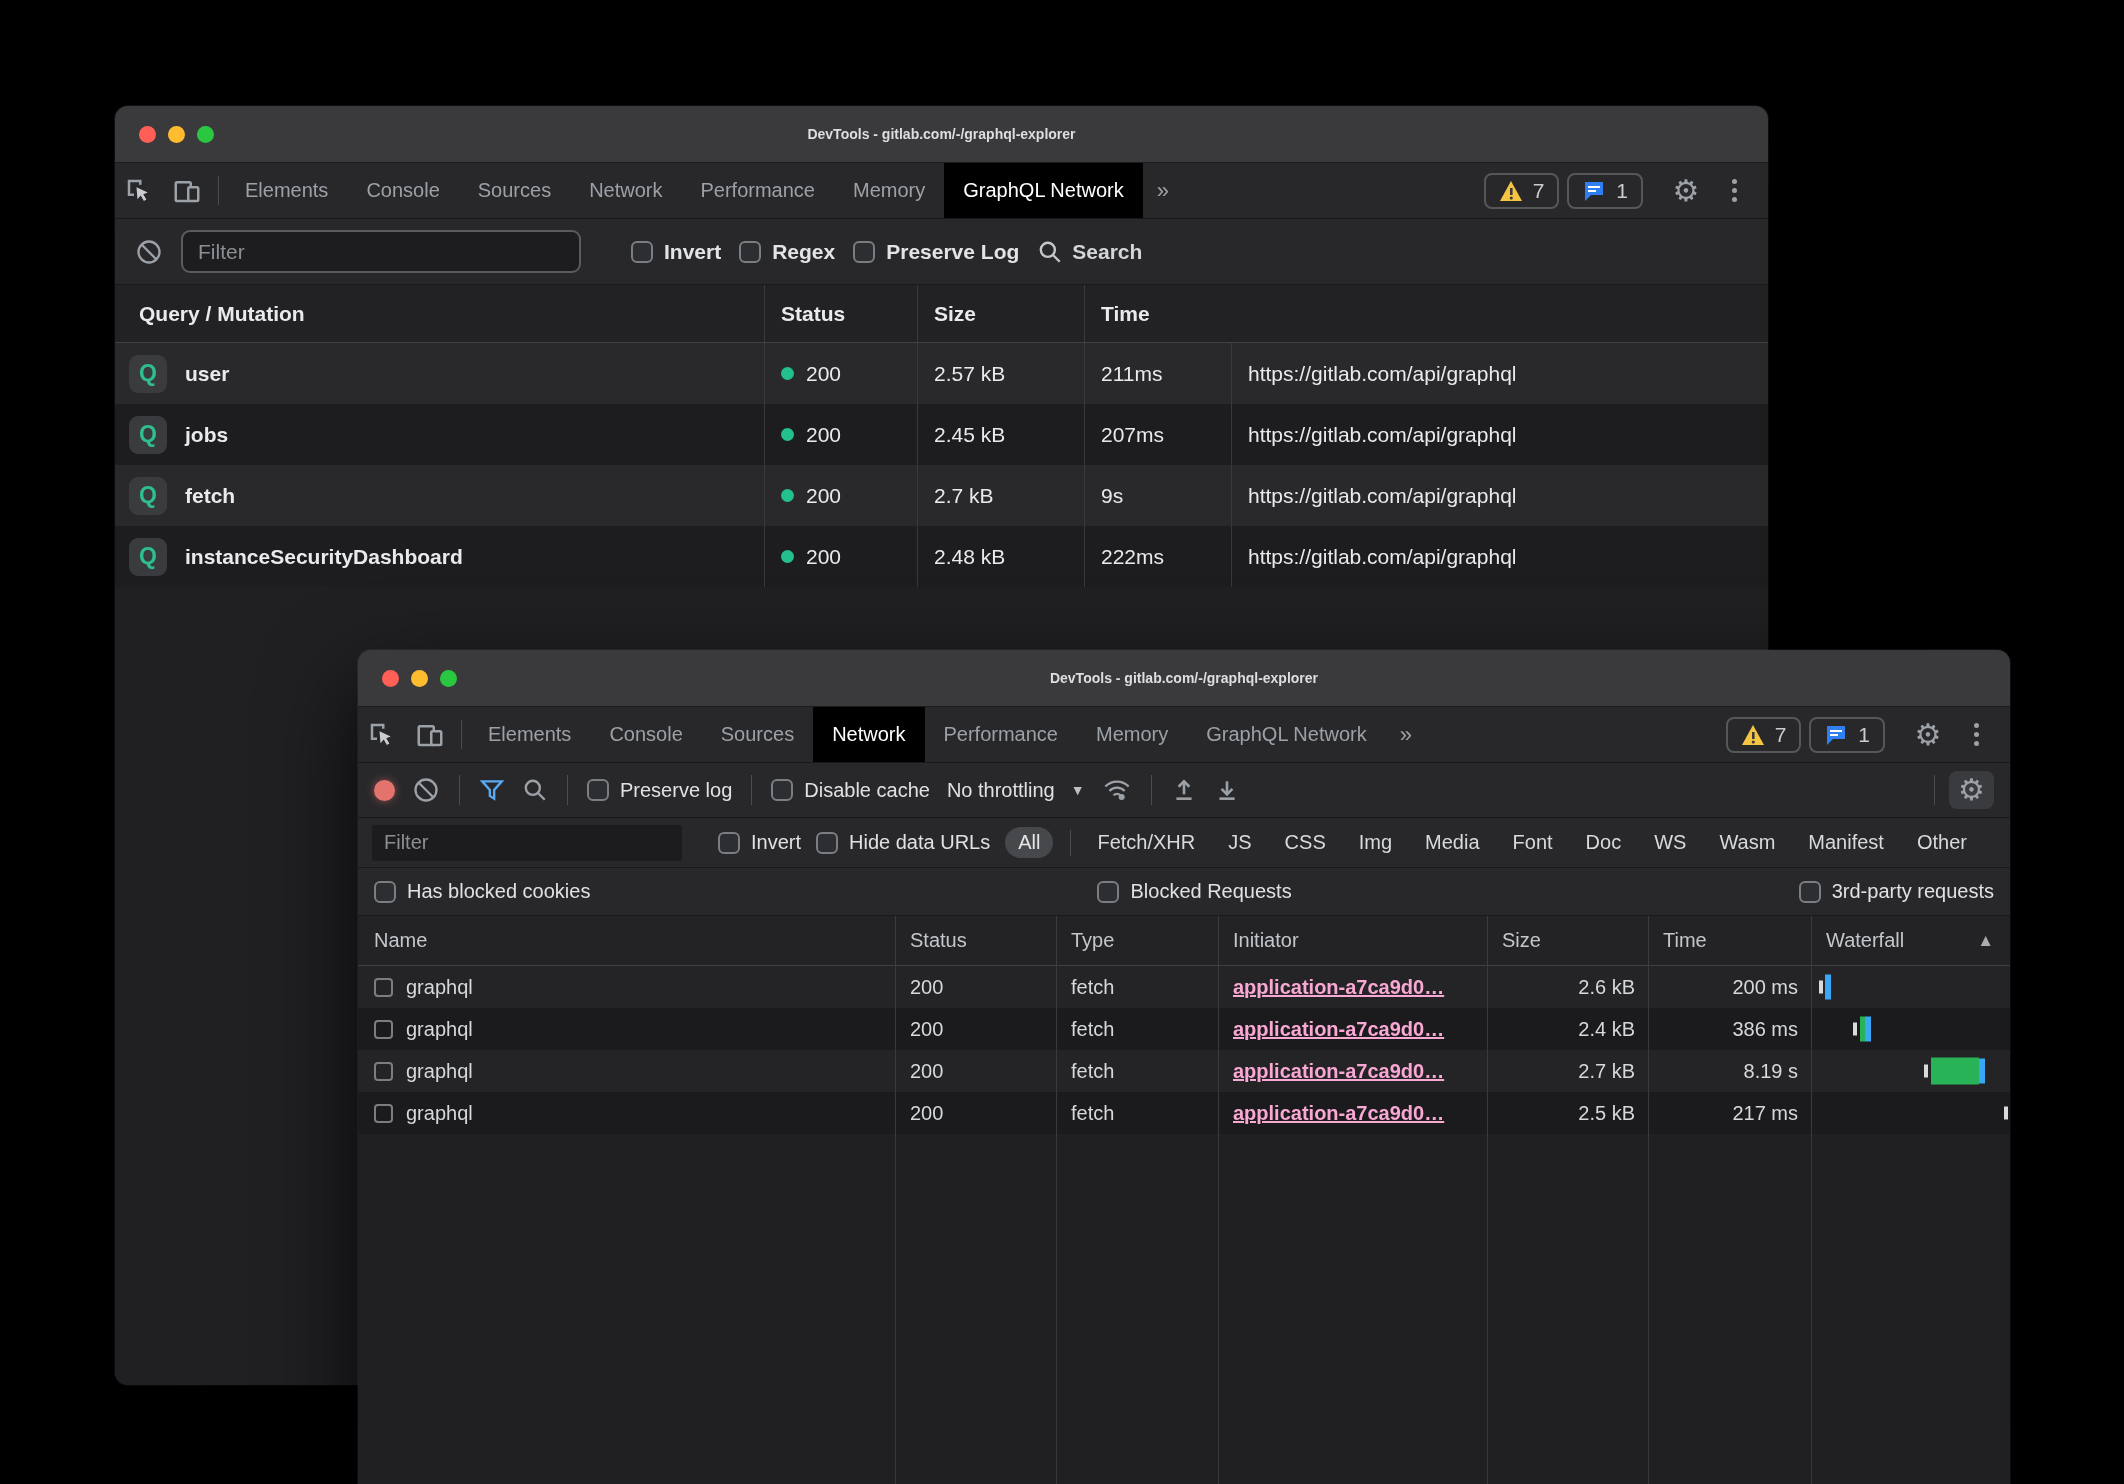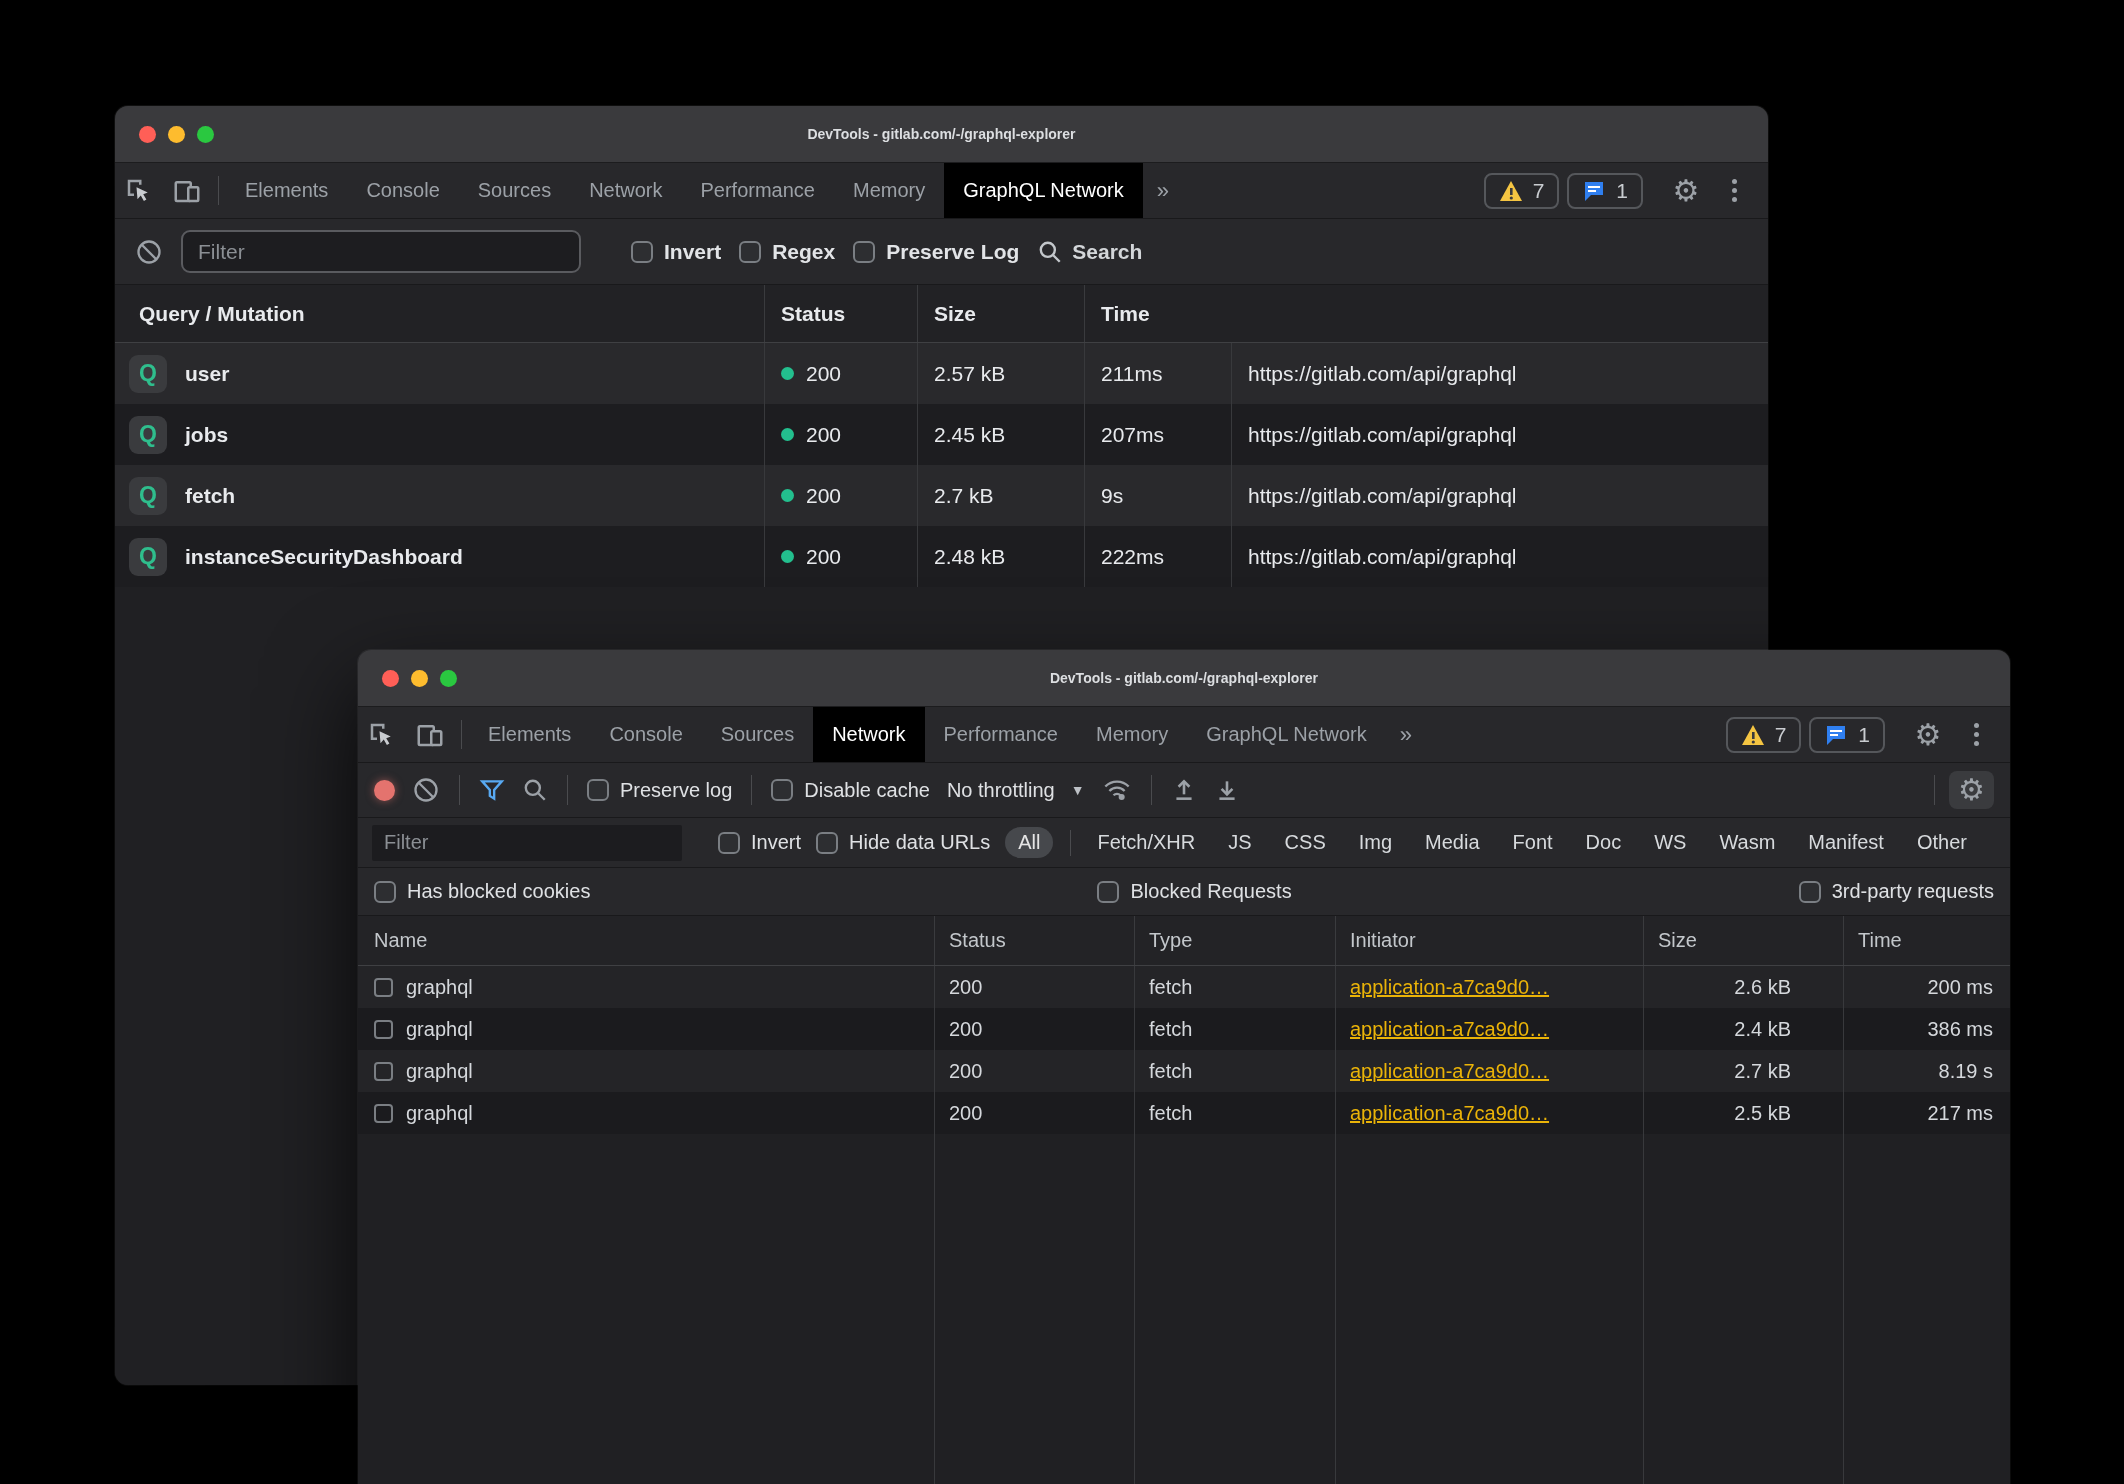--- a/index.html
+++ b/index.html
@@ -73,35 +73,35 @@
   .bt-row.odd { background:#29292c; } .bt-row.even { background:#1d1d20; }
   .bt-row > div { display:flex; align-items:center; padding-left:16px; border-left:1px solid #38393c; overflow:hidden; }
   .bt-row > div:first-child { border-left:none; padding-left:14px; }
   .q-badge { width:38px; height:38px; border-radius:9px; background:#3a3b3e; color:#2fbe8d; font-weight:bold;
              font-size:23px; display:flex; align-items:center; justify-content:center; margin-right:18px; flex:0 0 auto; }
   .query-name { font-weight:bold; }
   .dot { width:13px; height:13px; border-radius:50%; background:#23bf8e; margin-right:12px; flex:0 0 auto; }
   .bw-empty { flex:1 1 auto; background:#202023; }
 
   
-  .ft-grid { grid-template-columns:537px 161px 162px 269px 161px 163px 1fr; display:grid;gap:39px; }
+  .ft-grid { grid-template-columns:537px 161px 162px 269px 161px 163px 1fr; display:grid; }
   .ft-header { height:50px; background:#232326; color:#c3c7cb; font-size:20px;
                border-bottom:1px solid #3f4043; flex:0 0 auto; }
   .ft-header > div { display:flex; align-items:center; padding-left:14px; border-left:1px solid #3a3b3e; }
   .ft-header > div:first-child { border-left:none; padding-left:16px; }
   .ft-header .wf-head { justify-content:space-between; padding-right:16px; }
   .sort-arrow { color:#a9adb2; font-size:17px; }
   .ft-row { height:42px; font-size:20px; color:#d5d8dc; flex:0 0 auto; }
   .ft-row.odd { background:#242427; } .ft-row.even { background:#1b1b1e; }
   .ft-row > div { display:flex; align-items:center; padding-left:14px; border-left:1px solid #38393c; overflow:hidden; }
   .ft-row > div:first-child { border-left:none; padding-left:16px; }
   .cell-right { justify-content:flex-end; padding-right:13px !important; }
   .cb-sm { width:19px; height:19px; border:2px solid #7a7e83; border-radius:4px; background:transparent;
            flex:0 0 auto; margin-right:13px; }
-  .init-link { color:#eab308; text-decoration:underline; white-space:nowrap; }
+  .init-link { color:#f9a8d4; text-decoration:underline; white-space:nowrap;font-weight:bold; }
   .wf-cell { position:relative; padding-left:0 !important; }
   .wf-bar { position:absolute; top:50%; }
   .wf-tick { width:4px; height:13px; background:#d9dadc; transform:translateY(-50%); }
   .wf-blue { width:6px; height:25px; background:#3aa7f5; transform:translateY(-50%); }
   .wf-green-thin { width:5px; height:25px; background:#27b356; transform:translateY(-50%); }
   .wf-green-block { width:48px; height:27px; background:#27b356; transform:translateY(-50%); }
   .ft-filler { flex:1 1 auto; background:#202023; }
   .ft-filler > div { border-left:1px solid #38393c; }
   .ft-filler > div:first-child { border-left:none; }
 

